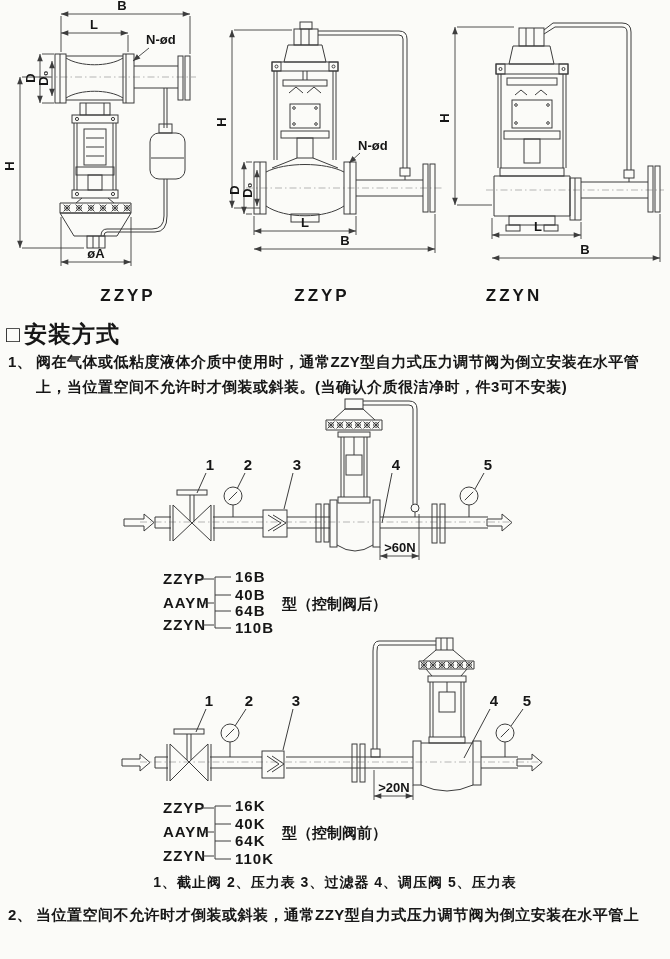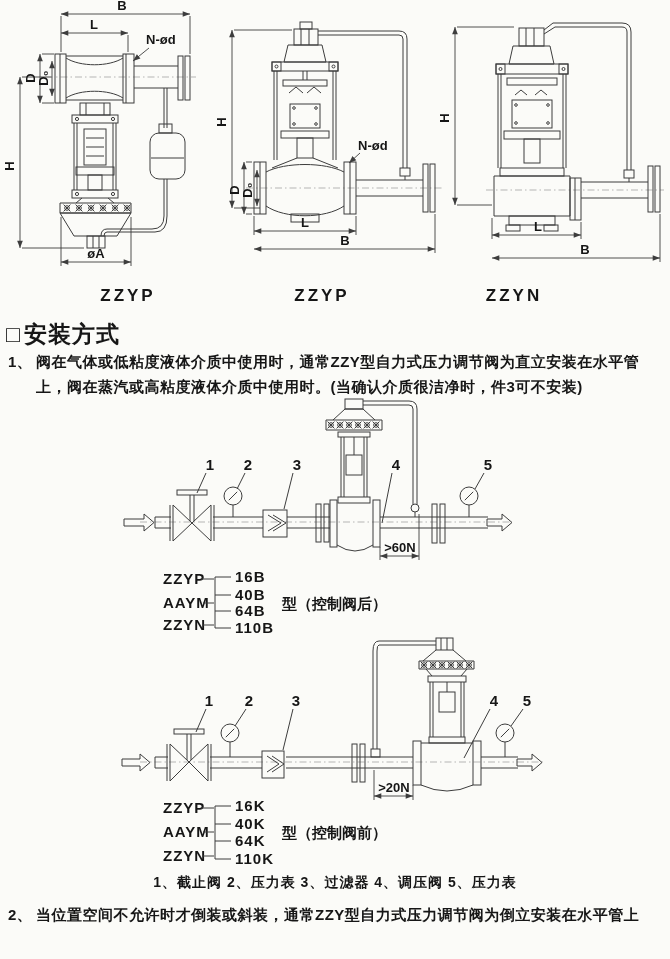--- a/index.html
+++ b/index.html
@@ -315,21 +315,21 @@
   <div class="valve-label abs" style="left:90px;top:286px">ZZYP</div>
   <div class="valve-label abs" style="left:284px;top:286px">ZZYP</div>
   <div class="valve-label abs" style="left:476px;top:286px">ZZYN</div>
 
   <div id="header">
     <span class="bullet">□</span><span>安装方式</span>
   </div>
 
   <div class="note" style="top:349px">
     <span class="num">1、</span>
-    <span class="body">阀在气体或低粘度液体介质中使用时，通常ZZY型自力式压力调节阀为直立安装在水平管上，阀在蒸汽或高粘度液体介质中使用时。(当确认介质很洁净时，件3可不安装)</span>
+    <span class="body">阀在气体或低粘度液体介质中使用时，通常ZZY型自力式压力调节阀为倒立安装在水平管上，当位置空间不允许时才倒装或斜装。(当确认介质很洁净时，件3可不安装)</span>
   </div>
 
   <svg class="abs" style="left:0;top:396px" width="670" height="164" viewBox="0 396 670 164">
     <line class="cl" x1="140" y1="522" x2="512" y2="522"></line>
     <g>
       <line class="ln" x1="155" y1="517" x2="171" y2="517"></line>
         <line class="ln" x1="155" y1="528" x2="171" y2="528"></line>
       <line class="ln" x1="155" y1="517" x2="155" y2="528"></line>
       <line class="ln" x1="213" y1="517" x2="263" y2="517"></line>
         <line class="ln" x1="213" y1="528" x2="263" y2="528"></line>

